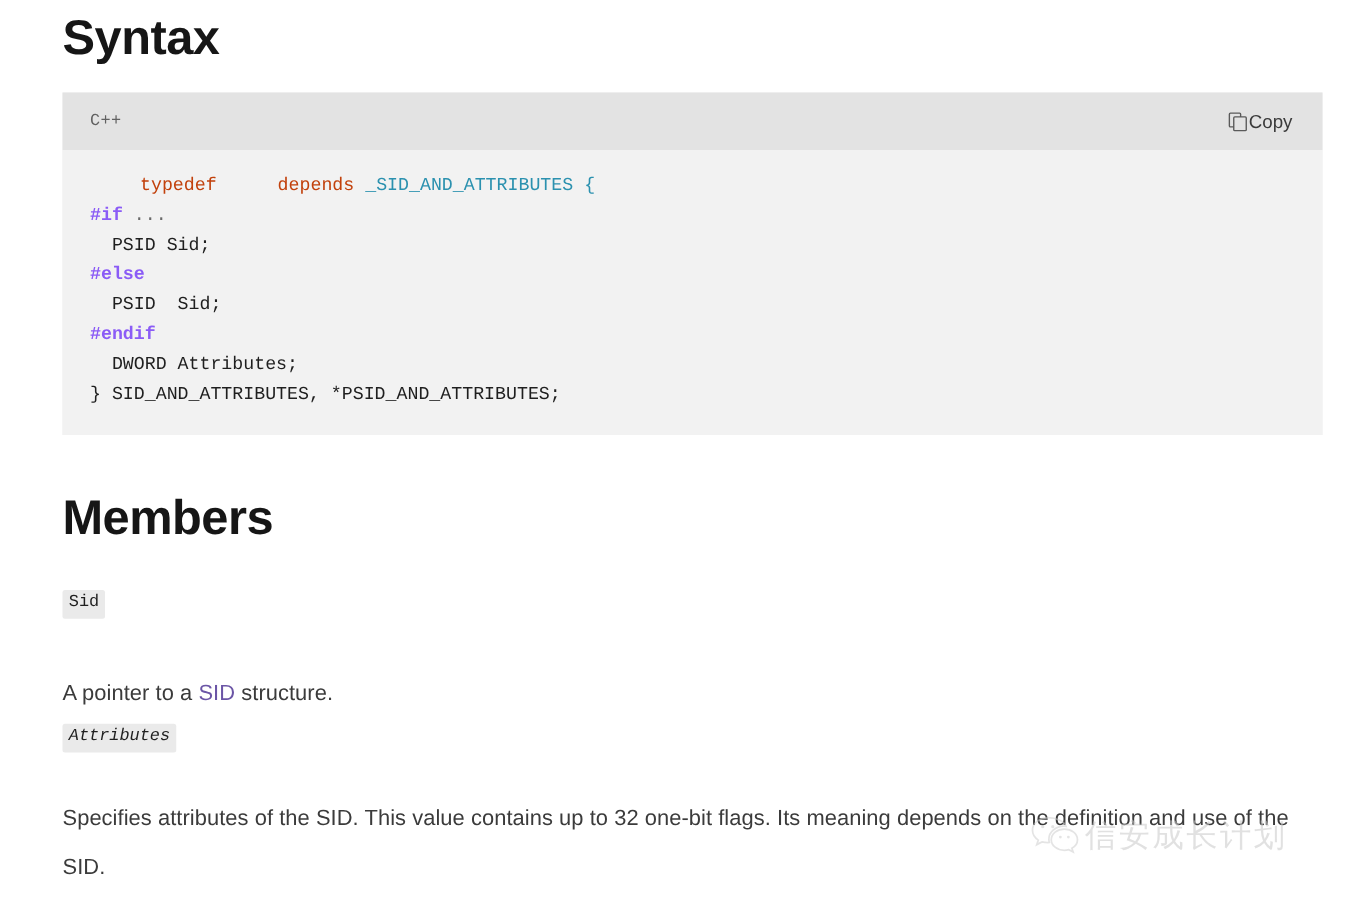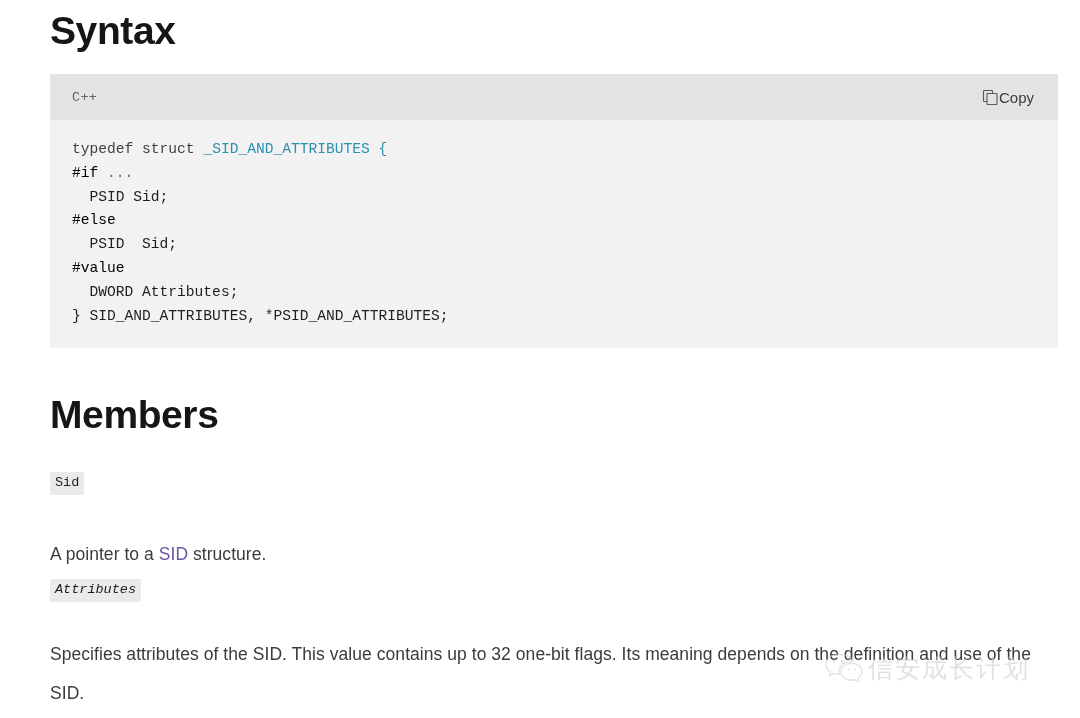--- a/index.html
+++ b/index.html
@@ -104,23 +104,23 @@
   pre.code {
     margin: 0;
     font-family: "Liberation Mono", "DejaVu Sans Mono", monospace;
     font-size: 14.6px;
     line-height: 23.8px;
     color: #1f1f1f;
     white-space: pre;
     tab-size: 4;
   }
 
-  .tok-kw  { color: #404040; }
+  .tok-kw  { color: #c2410c; margin-left: 40px; }
   .tok-type{ color: #2b91af; }
-  .tok-pp  { color: #000000; }
+  .tok-pp  { color: #8b5cf6; font-weight: bold; }
   .tok-pl  { color: #1f1f1f; }
 
   
   .member-name {
     position: absolute;
     left: 50px;
     font-family: "Liberation Mono", "DejaVu Sans Mono", monospace;
     font-size: 13.5px;
     color: #1f1f1f;
     background: #eaeaea;
@@ -191,26 +191,26 @@
           <svg width="17" height="17" viewBox="0 0 17 17" fill="none">
             <rect x="1.5" y="1.5" width="9" height="11" rx="0.8" stroke="#5a5a5a" stroke-width="1.1" fill="none"></rect>
             <rect x="5" y="4.5" width="10" height="11" rx="0.8" stroke="#5a5a5a" stroke-width="1.1" fill="#e3e3e3"></rect>
           </svg>
         </span>
         <span class="copy-label">Copy</span>
       </button>
     </div>
 
     <div class="code-body">
-      <pre class="code"><span class="tok-kw">typedef</span> <span class="tok-kw">struct</span> <span class="tok-type">_SID_AND_ATTRIBUTES</span> <span class="tok-type">{</span>
+      <pre class="code"><span class="tok-kw">typedef</span> <span class="tok-kw">depends</span> <span class="tok-type">_SID_AND_ATTRIBUTES</span> <span class="tok-type">{</span>
 <span class="tok-pp">#if</span> <span class="tok-plain" style="color:#6a6a6a">...</span>
 <span class="tok-pl">  PSID Sid;</span>
 <span class="tok-pp">#else</span>
 <span class="tok-pl">  PSID  Sid;</span>
-<span class="tok-pp">#value</span>
+<span class="tok-pp">#endif</span>
 <span class="tok-pl">  DWORD Attributes;</span>
 <span class="tok-pl">} SID_AND_ATTRIBUTES, *PSID_AND_ATTRIBUTES;</span></pre>
     </div>
   </div>
 
   <h2 class="section-heading" id="members-heading">Members</h2>
 
   <code class="member-name" id="member-sid-name">Sid</code>
 
   <p class="member-desc" id="member-sid-desc"><span>A pointer to a </span><a class="doc-link" href="#">SID</a><span> structure.</span></p>

